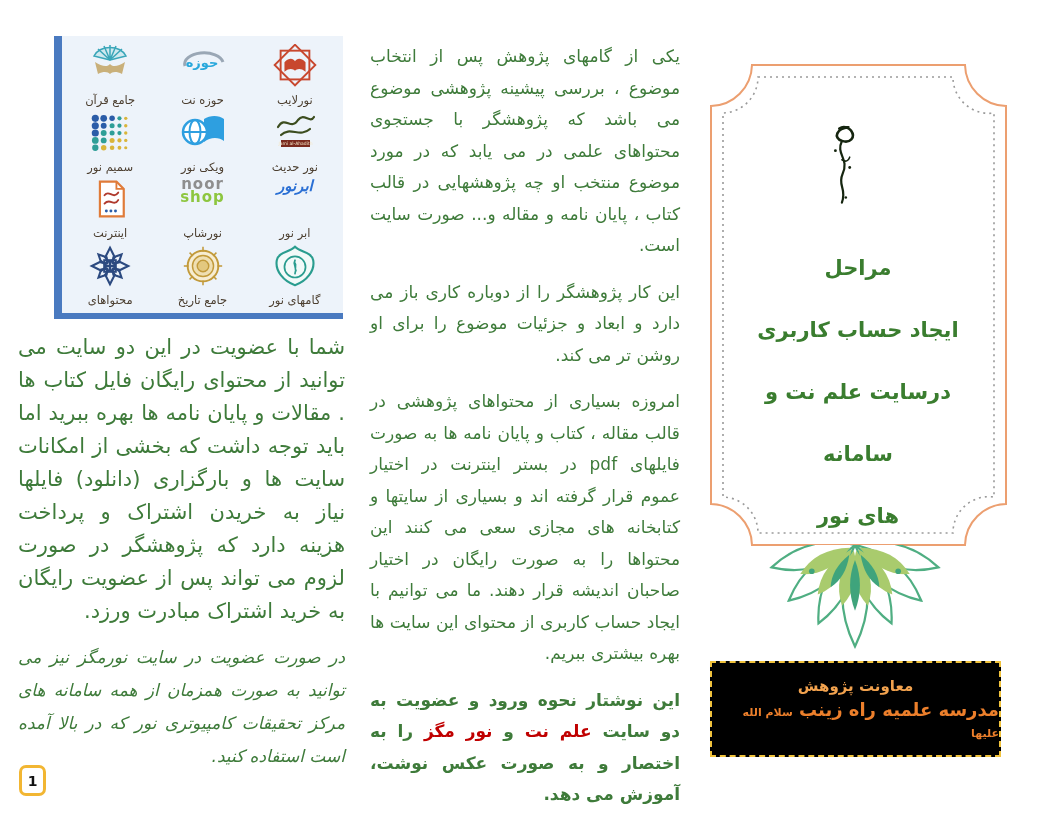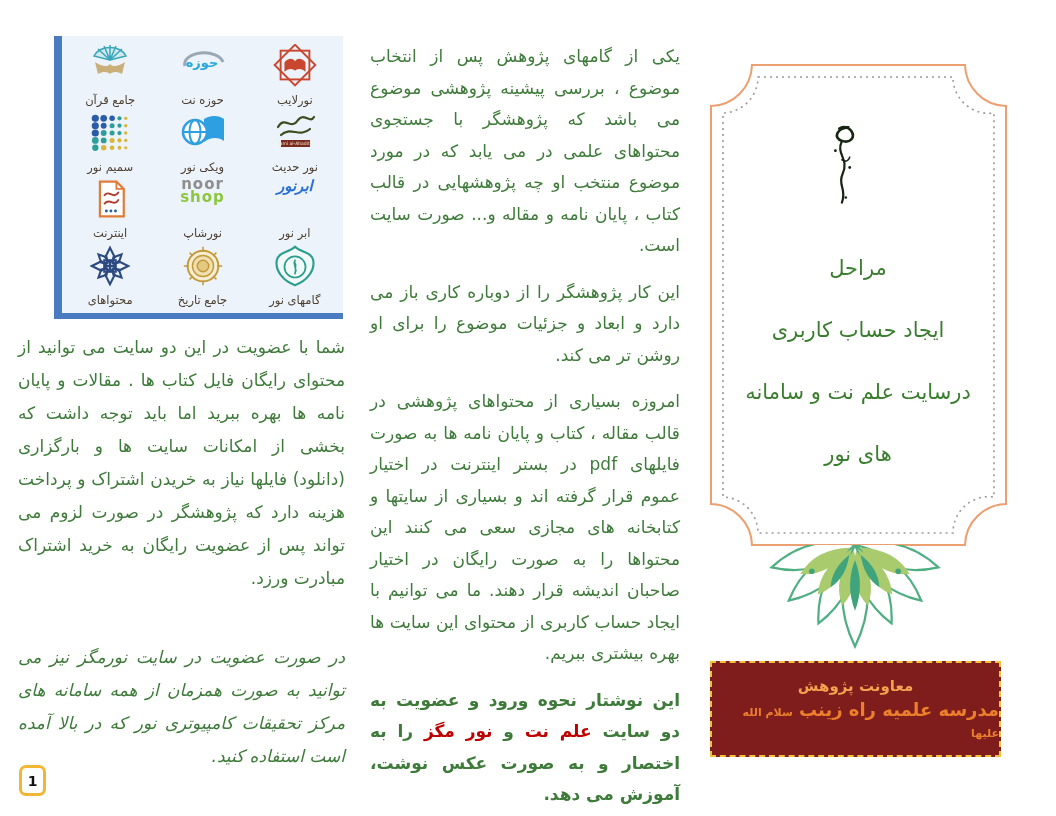--- a/index.html
+++ b/index.html
@@ -20,39 +20,39 @@
   }
   .icon-item{display:flex;flex-direction:column;align-items:center;justify-content:center;}
   .icon-box{height:46px;display:flex;justify-content:center;}
   .icon-label{font-size:11.5px;color:#4c3f30;margin-top:3px;white-space:nowrap;}
   .logo-text-stack{display:flex;flex-direction:column;align-items:center;line-height:1;}
   .noor-top{color:#8e8e8e;font-weight:bold;font-size:15px;letter-spacing:1px;}
   .shop-bottom{color:#8dc63f;font-weight:bold;font-size:15px;letter-spacing:1px;margin-top:-2px;}
   .abrnoor{color:#2a6fd4;font-weight:bold;font-style:italic;font-size:15px;}
   
   .fa-text{direction:rtl;text-align:justify;color:#3e7b3a;}
-  .left-col{position:absolute;left:18px;top:331px;width:327px;font-size:17px;line-height:33px;}
+  .left-col{position:absolute;left:18px;top:331px;width:327px;font-size:21px;line-height:33px;}
   .left-note{position:absolute;left:18px;top:641px;width:327px;font-size:17px;line-height:33px;
     font-style:italic;}
   .mid-col{position:absolute;left:370px;top:41px;width:310px;font-size:17px;line-height:31.5px;}
   .mid-col p{margin:0 0 15px 0;}
   .mid-col .p-bold{font-weight:bold;margin-bottom:8px;}
   .red{color:#c00000;}
   
   .frame-svg{position:absolute;left:710px;top:64px;}
   .bismillah{position:absolute;left:812px;top:104px;}
   .cover-title{
     position:absolute;left:728px;top:237px;width:260px;direction:rtl;text-align:center;
-    color:#3a7d2f;font-weight:normal;font-size:21px;line-height:62px;
+    color:#3a7d2f;font-weight:bold;font-size:21px;line-height:62px;
   }
   .mandala{position:absolute;left:741px;top:545px;}
   .footer-box{
     position:absolute;left:710px;top:661px;width:291px;height:96px;
     border:2px dashed #f0c23c;display:flex;flex-direction:column;align-items:center;
-    justify-content:center;direction:rtl;gap:4px;background:#7f1d1d;
+    justify-content:center;direction:rtl;gap:4px;background:#000000;
   }
   .footer-line1{color:#f2a24e;font-weight:bold;font-size:15px;}
   .footer-line2{color:#ec7f2b;font-weight:bold;font-size:18px;}
   .footer-line2 .small{font-size:11px;font-weight:bold;}
   
   .page-num{
     position:absolute;left:19px;top:765px;width:27px;height:31px;
     border:3px solid #f2b632;border-radius:7px;background:#fff;
     display:flex;align-items:center;justify-content:center;
     font-size:14px;font-weight:bold;color:#111;

